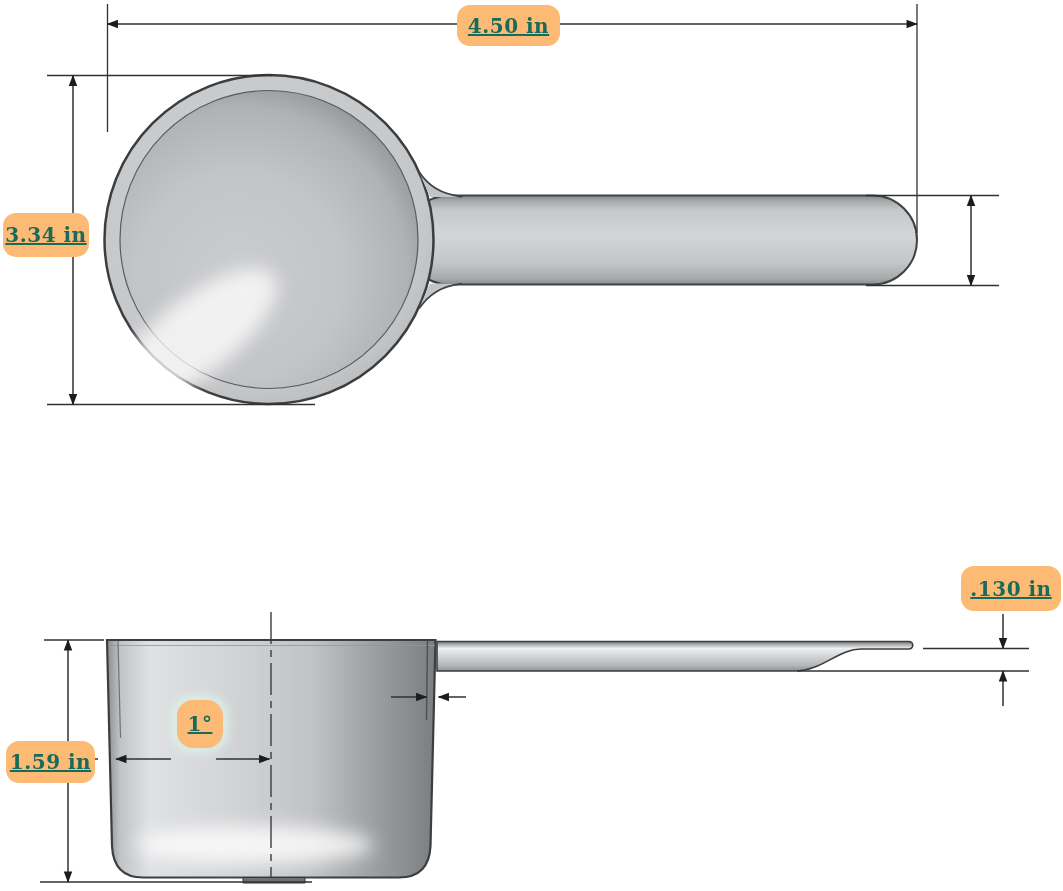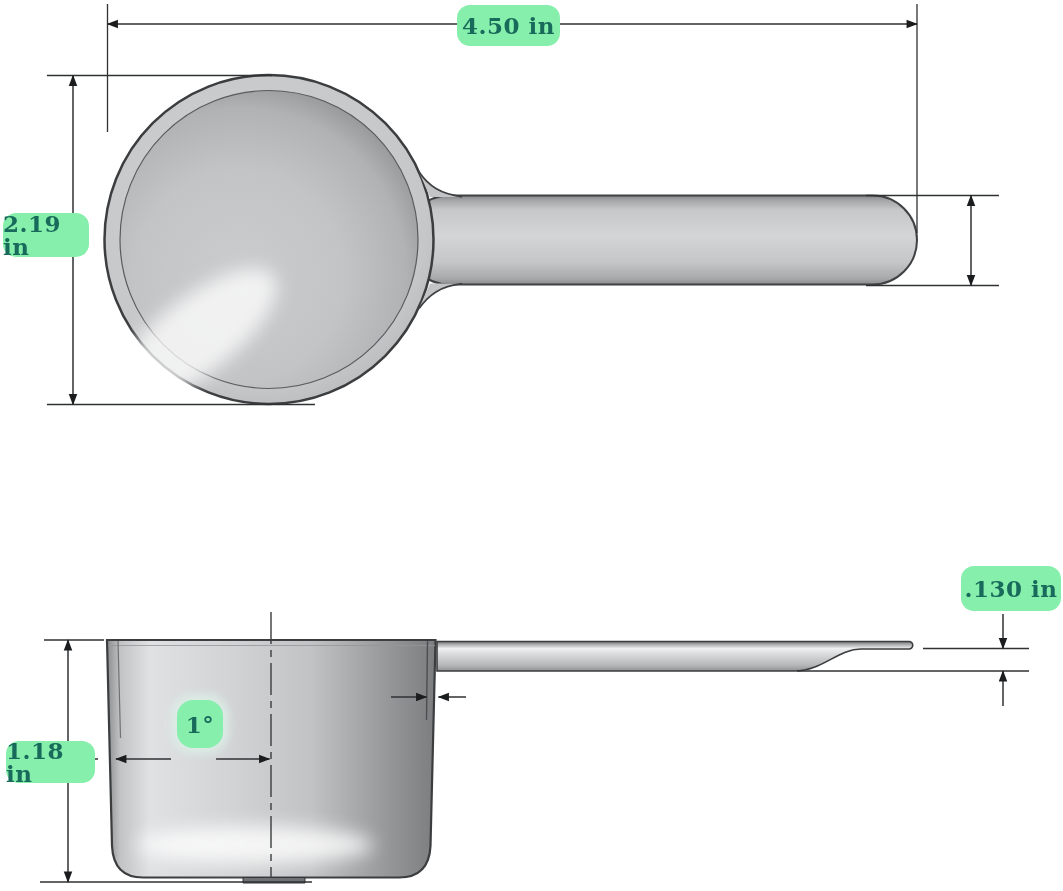--- a/index.html
+++ b/index.html
@@ -1,21 +1,21 @@
 <!DOCTYPE html>
 <html><head>
 <meta charset="utf-8">
 <style>
   html,body{margin:0;padding:0;background:#ffffff;}
   .canvas{position:relative;width:1063px;height:891px;background:#ffffff;overflow:hidden;
           font-family:"DejaVu Serif", serif;}
   .canvas svg{position:absolute;left:0;top:0;}
   .dim-label{position:absolute;display:flex;align-items:center;justify-content:center;
-             background:#86efac;color:#186a5a;font-weight:700;font-size:23px;
-             border-radius:13px;letter-spacing:0.5px;line-height:1;}
+             background:#fdba74;color:#186a5a;font-weight:700;font-size:20px;
+             border-radius:13px;letter-spacing:0.5px;line-height:1;text-decoration:underline;}
   .lbl-overall{left:457px;top:5px;width:103px;height:41px;}
   .lbl-diameter{left:3px;top:213px;width:86px;height:44px;}
   .lbl-handlew{left:943px;top:211px;width:89px;height:45px;}
   .lbl-handlet{left:961px;top:566px;width:100px;height:45px;}
   .lbl-wall{left:474px;top:671px;width:108px;height:47px;}
   .lbl-height{left:6px;top:741px;width:89px;height:42px;}
   .lbl-draft{left:177px;top:700px;width:46px;height:48px;border-radius:16px;
              box-shadow:0 0 10px 6px rgba(219,238,231,0.9);}
 </style>
 </head>
@@ -115,18 +115,18 @@
       <line x1="1003" y1="706" x2="1003" y2="671" stroke-width="1.5" marker-end="url(#arr)"></line>
       <line x1="391" y1="697" x2="426.5" y2="697" stroke-width="1.5" marker-end="url(#arr)"></line>
       <line x1="466" y1="697" x2="438.5" y2="697" stroke-width="1.5" marker-end="url(#arr)"></line>
       <line x1="88" y1="759" x2="98" y2="759" stroke-width="1.5"></line>
       <line x1="171" y1="759" x2="116" y2="759" stroke-width="1.5" marker-end="url(#arr)"></line>
       <line x1="216" y1="759" x2="269.5" y2="759" stroke-width="1.5" marker-end="url(#arr)"></line>
     </g>
   </svg>
 
   <div class="dim-label lbl-overall">4.50 in</div>
-  <div class="dim-label lbl-diameter">2.19 in</div>
+  <div class="dim-label lbl-diameter">3.34 in</div>
   <div class="dim-label lbl-handlet">.130 in</div>
-  <div class="dim-label lbl-height">1.18 in</div>
+  <div class="dim-label lbl-height">1.59 in</div>
   <div class="dim-label lbl-draft">1°</div>
 
 </div>
 
 </body></html>

